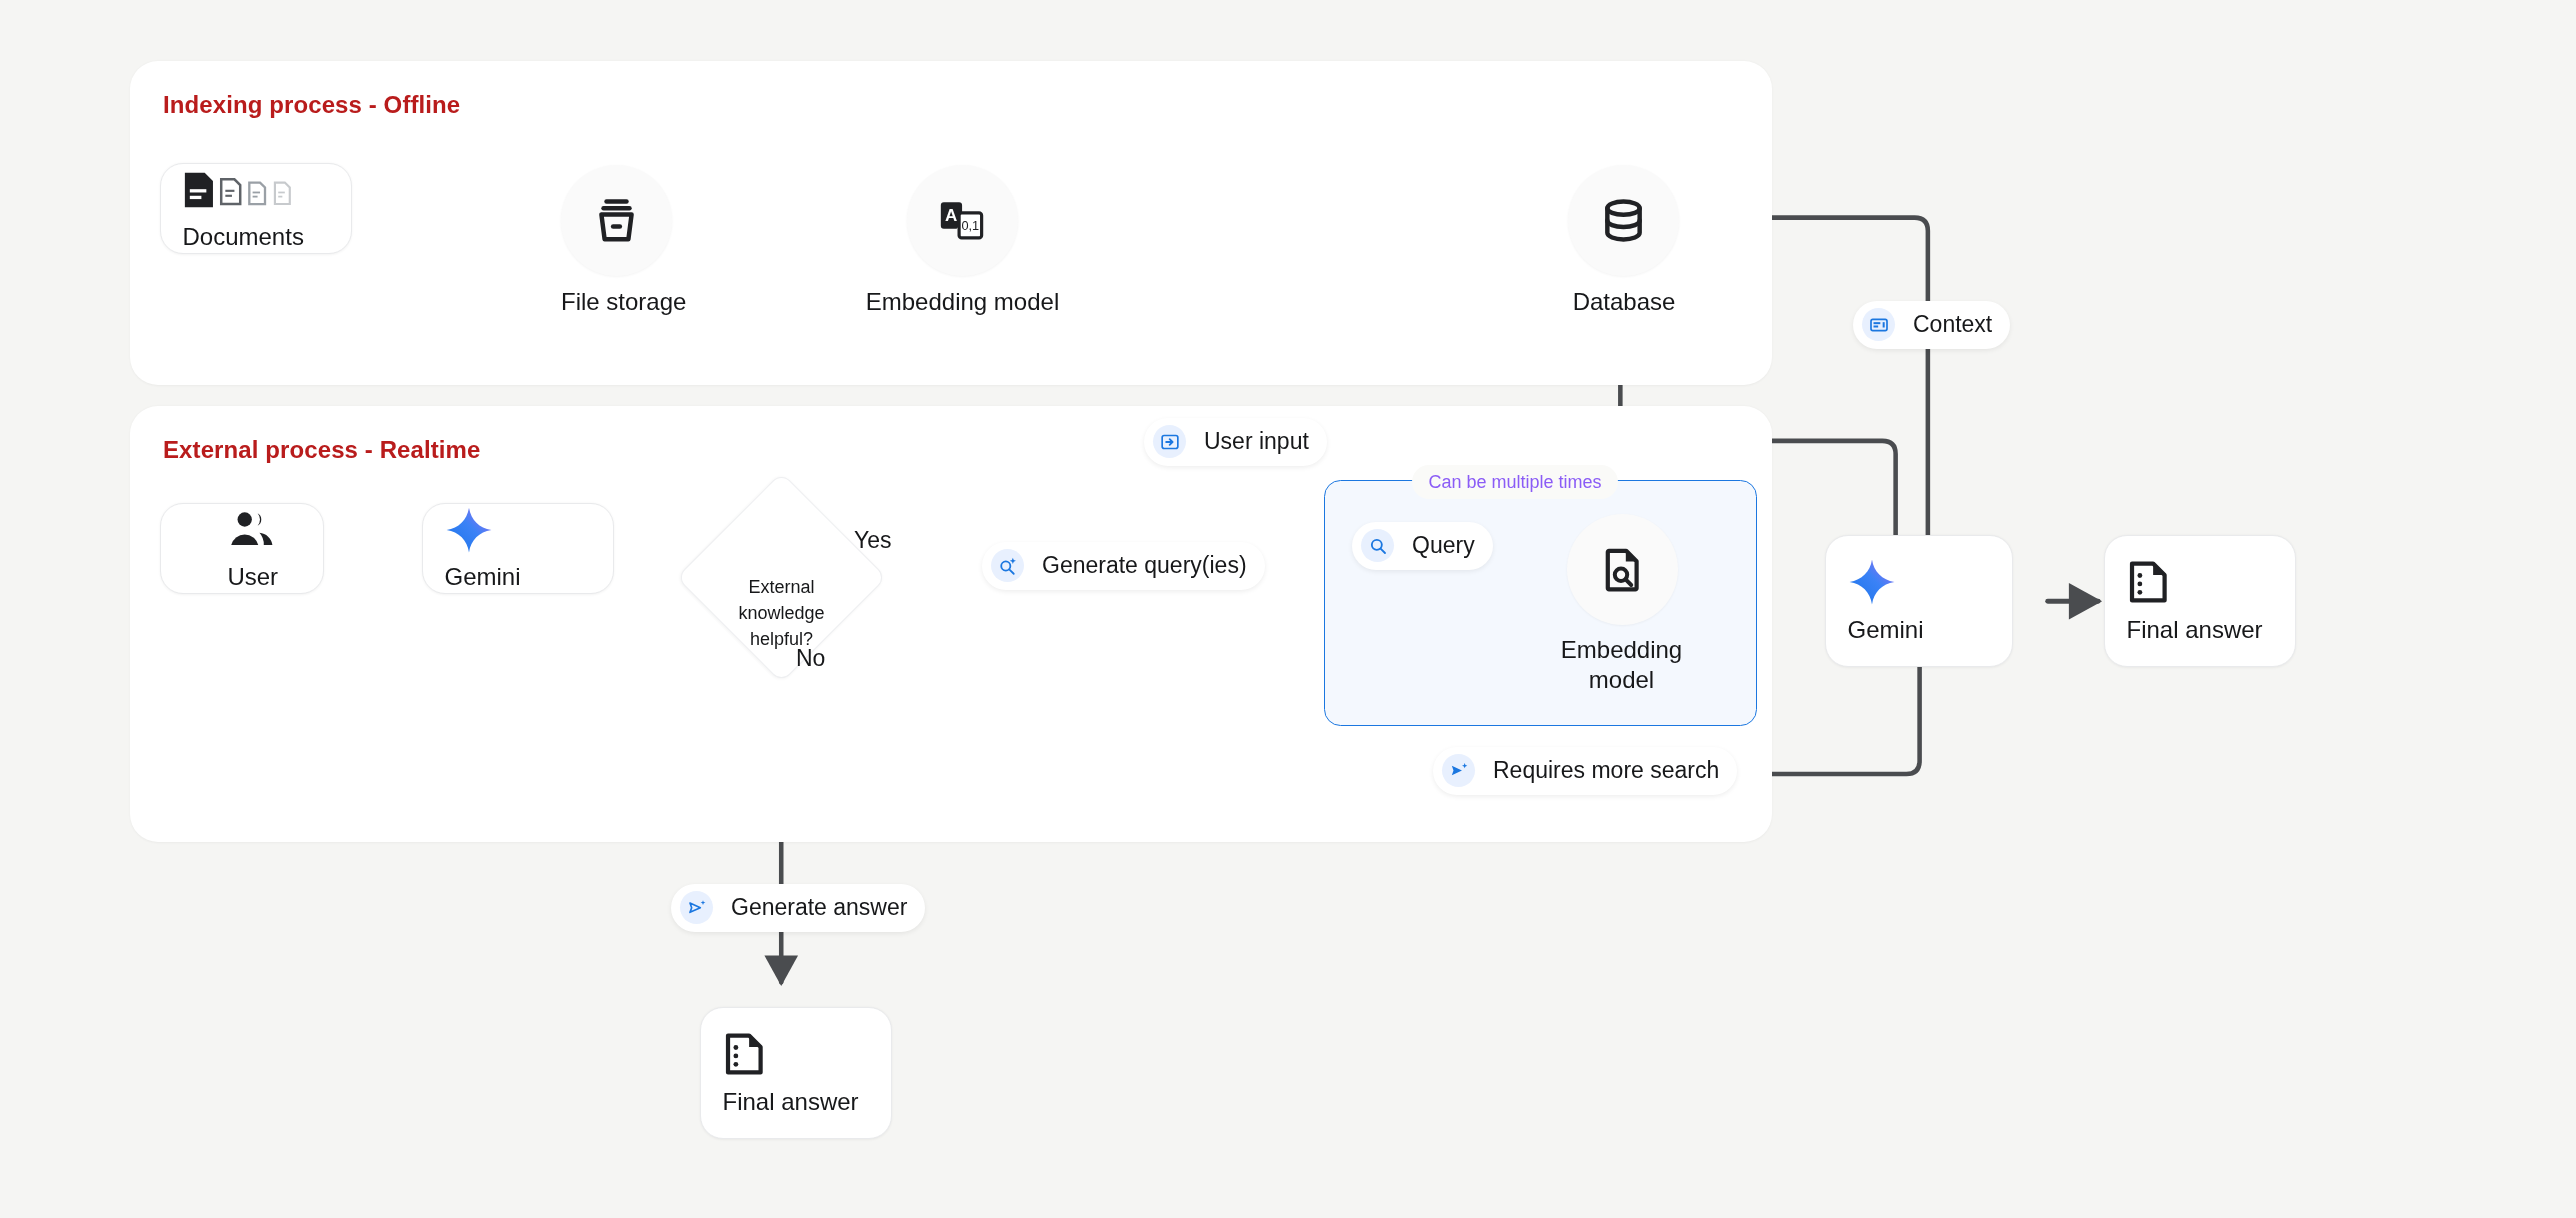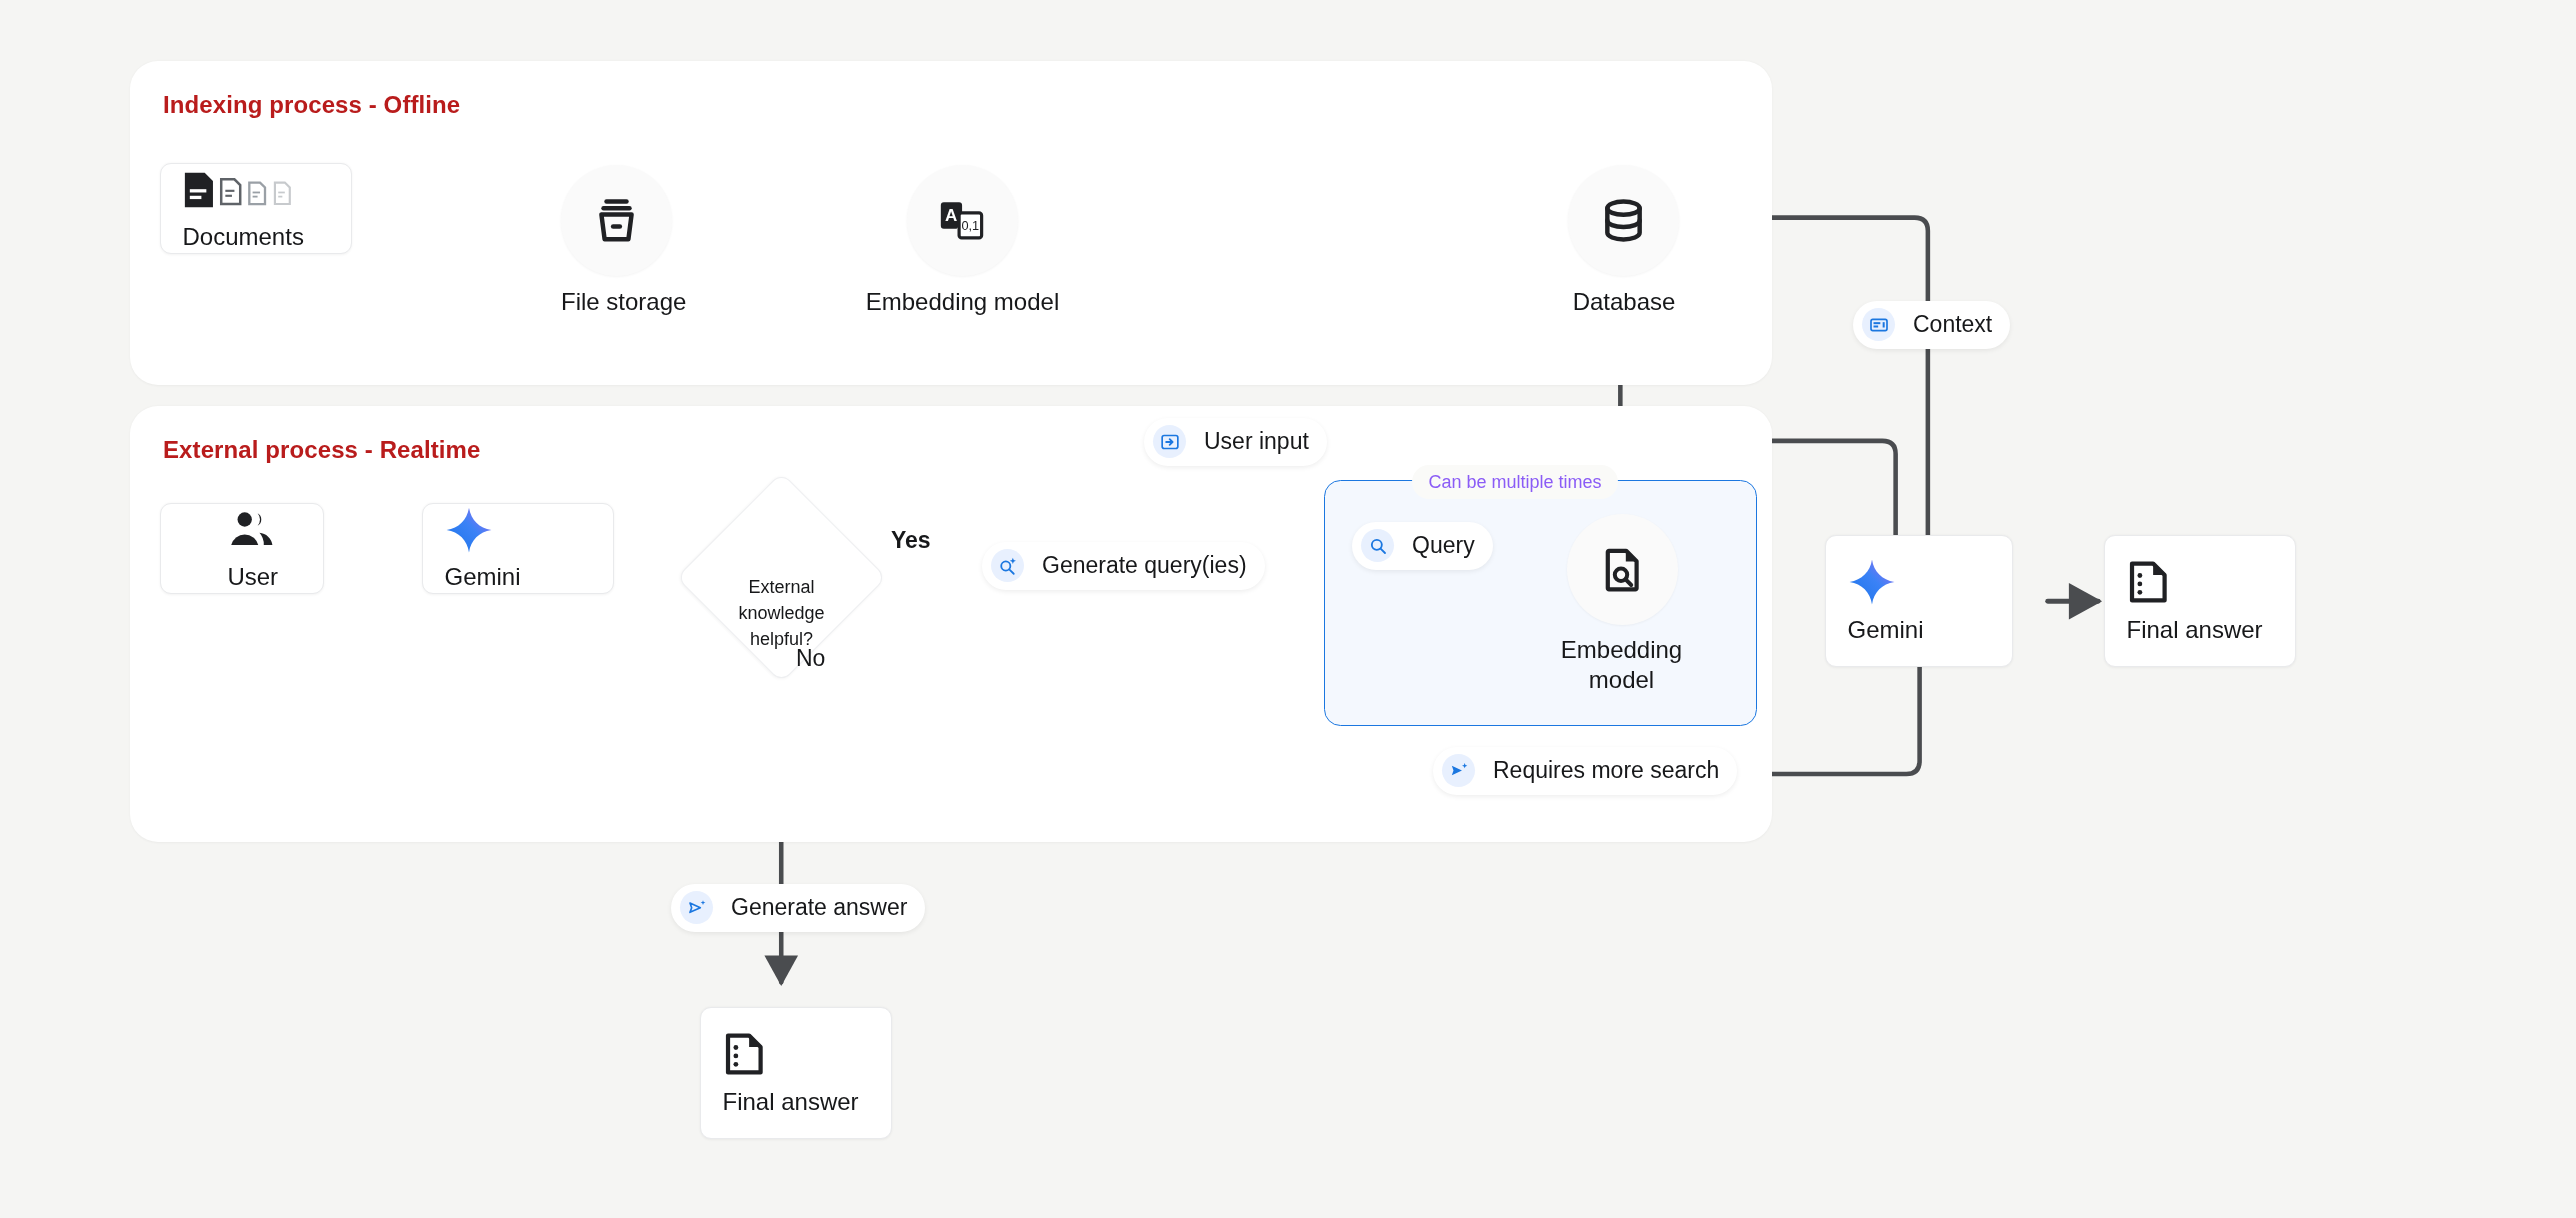--- a/index.html
+++ b/index.html
@@ -21,21 +21,21 @@
   #panel-querying{left:130px;top:406px;width:1642px;height:436px;}
   .panel-title{
     position:absolute;left:33px;top:30px;
     font-size:24px;font-weight:700;color:#b91c1c;letter-spacing:0.1px;
     white-space:nowrap;
   }
 
   
   .card{
     position:absolute;background:#fff;border:0.8px solid #e9eaec;
-    border-radius:11px;box-shadow:0 0.8px 2.5px rgba(0,0,0,.05);
+    border-radius:23px;box-shadow:0 0.8px 2.5px rgba(0,0,0,.05);
     display:flex;flex-direction:column;justify-content:center;
     padding-left:21.5px;box-sizing:border-box;
   }
   .card .ico{height:46px;display:flex;align-items:center;}
   .card .lbl{
     font-size:24px;color:#17181a;margin-top:11.6px;white-space:nowrap;
     line-height:1.1;
   }
 
   
@@ -258,21 +258,21 @@
 
   <div id="decision">
     <div class="dshape"></div>
     <div class="dtext">
       <span>External</span>
       <span>knowledge</span>
       <span>helpful?</span>
     </div>
   </div>
 
-  <div class="edge-lbl" style="left:891px;top:527px;font-weight:bold;">Yes</div>
+  <div class="edge-lbl" style="left:854px;top:527px;">Yes</div>
   <div class="edge-lbl" style="left:796px;top:645px;">No</div>
 
   <div class="pill" style="left:982px;top:542px;">
     <span class="dot">
       <svg width="20.7" height="20.7" viewBox="0 0 24 24">
         <g fill="none" stroke="#1b77e0" stroke-width="2.1" stroke-linecap="round">
           <circle cx="10.2" cy="11.6" r="5.3"></circle>
           <path d="M14.2,15.6 L19.4,20.6"></path>
         </g>
         <path d="M18.4,2 l1,2.6 l2.6,1 l-2.6,1 l-1,2.6 l-1,-2.6 l-2.6,-1 l2.6,-1 z" fill="#1b77e0"></path>

